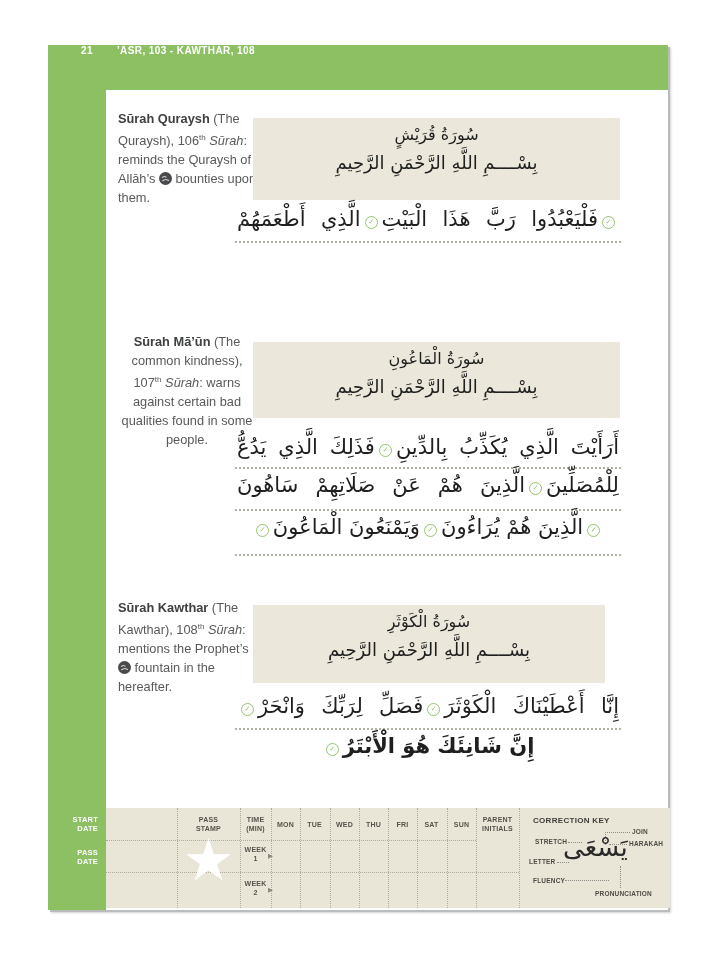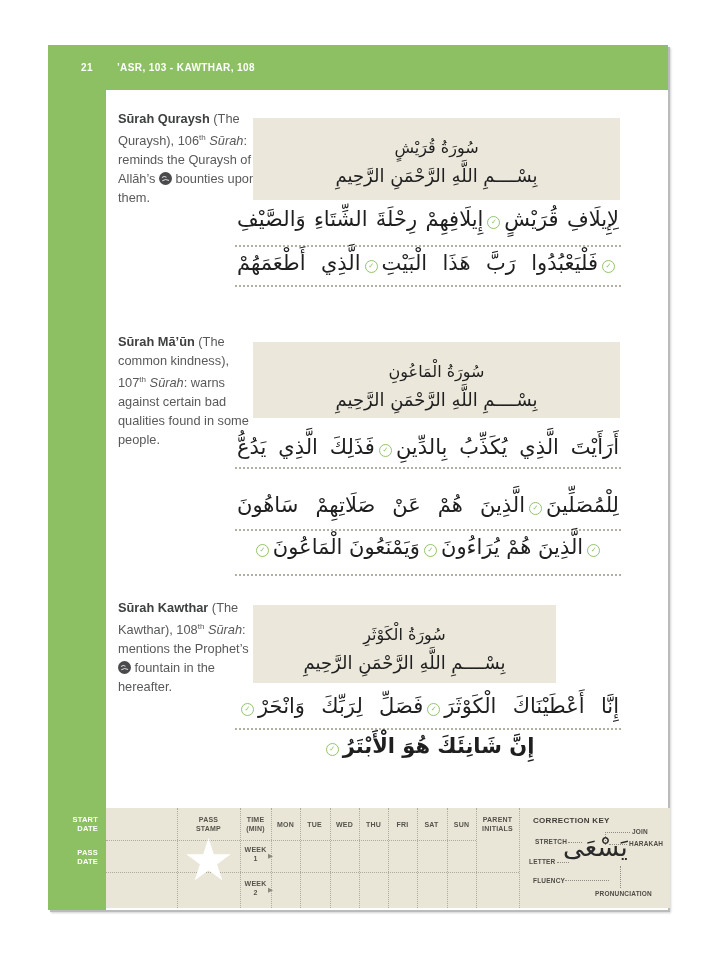--- a/index.html
+++ b/index.html
@@ -1,34 +1,34 @@
 <!DOCTYPE html>
 <html style="--green: #8cc063; --beige: #ebe7da; --tbeige: #e9e5d7; --ink: #58595b; --arabic-ink: #1f1f1f; --marker: #94c46c;"><head>
 <meta charset="utf-8">
 <style>
   html,body{margin:0;padding:0;background:#fff;width:720px;height:960px;overflow:hidden;
     font-family:"Liberation Sans",sans-serif;-webkit-font-smoothing:antialiased;}
   .page{position:absolute;left:48px;top:45px;width:620px;height:865px;background:#fff;
     box-shadow:2px 2px 0 0 #b9bcba, 3px 3px 2px 0 rgba(0,0,0,.18);}
   .abs{position:absolute;}
   
-  .green-top{left:0;top:0;width:620px;height:45px;background:var(--green);display:flex;align-items:center;}
+  .green-top{left:0;top:0;width:620px;height:45px;background:var(--green);display:flex;align-items:flex-start;}
   .green-left{left:0;top:45px;width:58px;height:820px;background:var(--green);}
   .pgnum{color:#fff;font-weight:bold;font-size:10px;letter-spacing:.4px;margin-left:33px;}
   .pgtitle{color:#fff;font-weight:bold;font-size:10px;letter-spacing:.4px;margin-left:24px;}
   
   .desc{width:138px;color:var(--ink);font-size:12.8px;line-height:19px;}
   .desc b{color:#3f4041;}
   .desc sup{font-size:8px;}
   .badge{display:inline-block;width:13px;height:13px;vertical-align:-2px;}
   .badge svg{width:13px;height:13px;display:block;}
   
   .ar{font-family:"DejaVu Sans",sans-serif;direction:rtl;unicode-bidi:isolate;color:var(--arabic-ink);}
   .beige{background:var(--beige);text-align:center;}
-  .sur-title{font-size:16px;padding-top:20px;}
+  .sur-title{font-size:16px;padding-top:7px;}
   .bism{font-size:18px;margin-top:8px;}
   .verses{color:var(--arabic-ink);}
   .vline{font-size:21px;line-height:1;display:block;box-sizing:border-box;padding:6px 2px 7px 2px;
     direction:rtl;font-family:"DejaVu Sans",sans-serif;white-space:nowrap;overflow:visible;}
   .vline.rule{border-bottom:2px dotted #b3afa2;}
   .vline.j{text-align:justify;text-align-last:justify;}
   .vline.c{text-align:center;}
   .ayah{display:inline-flex;width:11px;height:11px;border:1.5px solid var(--marker);border-radius:50%;
     align-items:center;justify-content:center;margin:0 4px;vertical-align:2px;}
   .ayah::after{content:"✓";font-size:7px;line-height:1;color:var(--marker);font-family:"DejaVu Sans",sans-serif;}
@@ -64,45 +64,44 @@
 
   <div class="abs desc" style="left:70px;top:64px;"><b>Sūrah Quraysh</b><span> (The Quraysh), 106</span><sup>th</sup><span> </span><i>Sūrah</i><span>: reminds the Quraysh of Allāh’s </span><span class="badge"><svg viewBox="0 0 20 20">
           <circle cx="10" cy="10" r="10" fill="#4a4a4c"></circle>
           <path d="M4.5 8.5 Q8 5.5 11.5 8 M5 13.5 Q10 10 15.5 13" stroke="#fff" stroke-width="1.3" fill="none"></path>
         </svg></span><span> bounties upon them.</span></div>
   <div class="abs beige" style="left:205px;top:73px;width:367px;height:82px;">
     <div class="ar sur-title">سُورَةُ قُرَيْشٍ</div>
     <div class="ar bism">بِسْــــمِ اللَّهِ الرَّحْمَنِ الرَّحِيمِ</div>
   </div>
   <div class="abs verses" style="left:187px;top:158px;width:386px;">
-    <div class="vline j rule" style="height:44px;">لِإِيلَافِ قُرَيْشٍ<span class="ayah"></span>إِيلَافِهِمْ رِحْلَةَ الشِّتَاءِ وَالصَّيْفِ</div>
     <div class="vline j rule" style="height:40px;"><span class="ayah"></span>فَلْيَعْبُدُوا رَبَّ هَذَا الْبَيْتِ<span class="ayah"></span>الَّذِي أَطْعَمَهُمْ</div>
   </div>
 
-  <div class="abs desc" style="left:70px;top:287px;"><b>Sūrah Mā’ūn</b><span> (The common kindness), 107</span><sup>th</sup><span> </span><i>Sūrah</i><span>: warns against certain bad qualities found in some people.</span></div>
+  <div class="abs desc" style="left:70px;top:287px;text-align:center;"><b>Sūrah Mā’ūn</b><span> (The common kindness), 107</span><sup>th</sup><span> </span><i>Sūrah</i><span>: warns against certain bad qualities found in some people.</span></div>
   <div class="abs beige" style="left:205px;top:297px;width:367px;height:76px;">
     <div class="ar sur-title">سُورَةُ الْمَاعُونِ</div>
     <div class="ar bism">بِسْــــمِ اللَّهِ الرَّحْمَنِ الرَّحِيمِ</div>
   </div>
   <div class="abs verses" style="left:187px;top:386px;width:386px;">
     <div class="vline j rule" style="height:38px;">أَرَأَيْتَ الَّذِي يُكَذِّبُ بِالدِّينِ<span class="ayah"></span>فَذَلِكَ الَّذِي يَدُعُّ</div>
-    <div class="vline j rule" style="height:42px;margin-top:20px;">لِلْمُصَلِّينَ<span class="ayah"></span>الَّذِينَ هُمْ عَنْ صَلَاتِهِمْ سَاهُونَ</div>
+    <div class="vline j rule" style="height:42px;">لِلْمُصَلِّينَ<span class="ayah"></span>الَّذِينَ هُمْ عَنْ صَلَاتِهِمْ سَاهُونَ</div>
     <div class="vline c rule" style="height:45px;"><span class="ayah"></span>الَّذِينَ هُمْ يُرَاءُونَ<span class="ayah"></span>وَيَمْنَعُونَ الْمَاعُونَ<span class="ayah"></span></div>
   </div>
 
   <div class="abs desc" style="left:70px;top:553px;"><b>Sūrah Kawthar</b><span> (The Kawthar), 108</span><sup>th</sup><span> </span><i>Sūrah</i><span>: mentions the Prophet’s </span><span class="badge"><svg viewBox="0 0 20 20">
           <circle cx="10" cy="10" r="10" fill="#4a4a4c"></circle>
           <path d="M4.5 8.5 Q8 5.5 11.5 8 M5 13.5 Q10 10 15.5 13" stroke="#fff" stroke-width="1.3" fill="none"></path>
         </svg></span><span> fountain in the hereafter.</span></div>
-  <div class="abs beige" style="left:205px;top:560px;width:303px;height:78px;">
+  <div class="abs beige" style="left:205px;top:560px;width:352px;height:78px;">
     <div class="ar sur-title">سُورَةُ الْكَوْثَرِ</div>
     <div class="ar bism">بِسْــــمِ اللَّهِ الرَّحْمَنِ الرَّحِيمِ</div>
   </div>
   <div class="abs verses" style="left:187px;top:645px;width:386px;">
-    <div class="vline j rule" style="height:40px;">إِنَّا أَعْطَيْنَاكَ الْكَوْثَرَ<span class="ayah"></span>فَصَلِّ لِرَبِّكَ وَانْحَرْ<span class="ayah"></span></div>
+    <div class="vline j rule" style="height:40px;font-family:Liberation Serif, serif;">إِنَّا أَعْطَيْنَاكَ الْكَوْثَرَ<span class="ayah"></span>فَصَلِّ لِرَبِّكَ وَانْحَرْ<span class="ayah"></span></div>
     <div class="vline c" style="height:45px;font-weight:bold;">إِنَّ شَانِئَكَ هُوَ الْأَبْتَرُ<span class="ayah"></span></div>
   </div>
 
   <div class="glab" style="left:0;top:770px;white-space:pre-line;padding-right:6px;">START
 DATE</div>
   <div class="glab" style="left:0;top:803px;white-space:pre-line;padding-right:6px;">PASS
 DATE</div>
 
   <div class="abs tracker">
 

